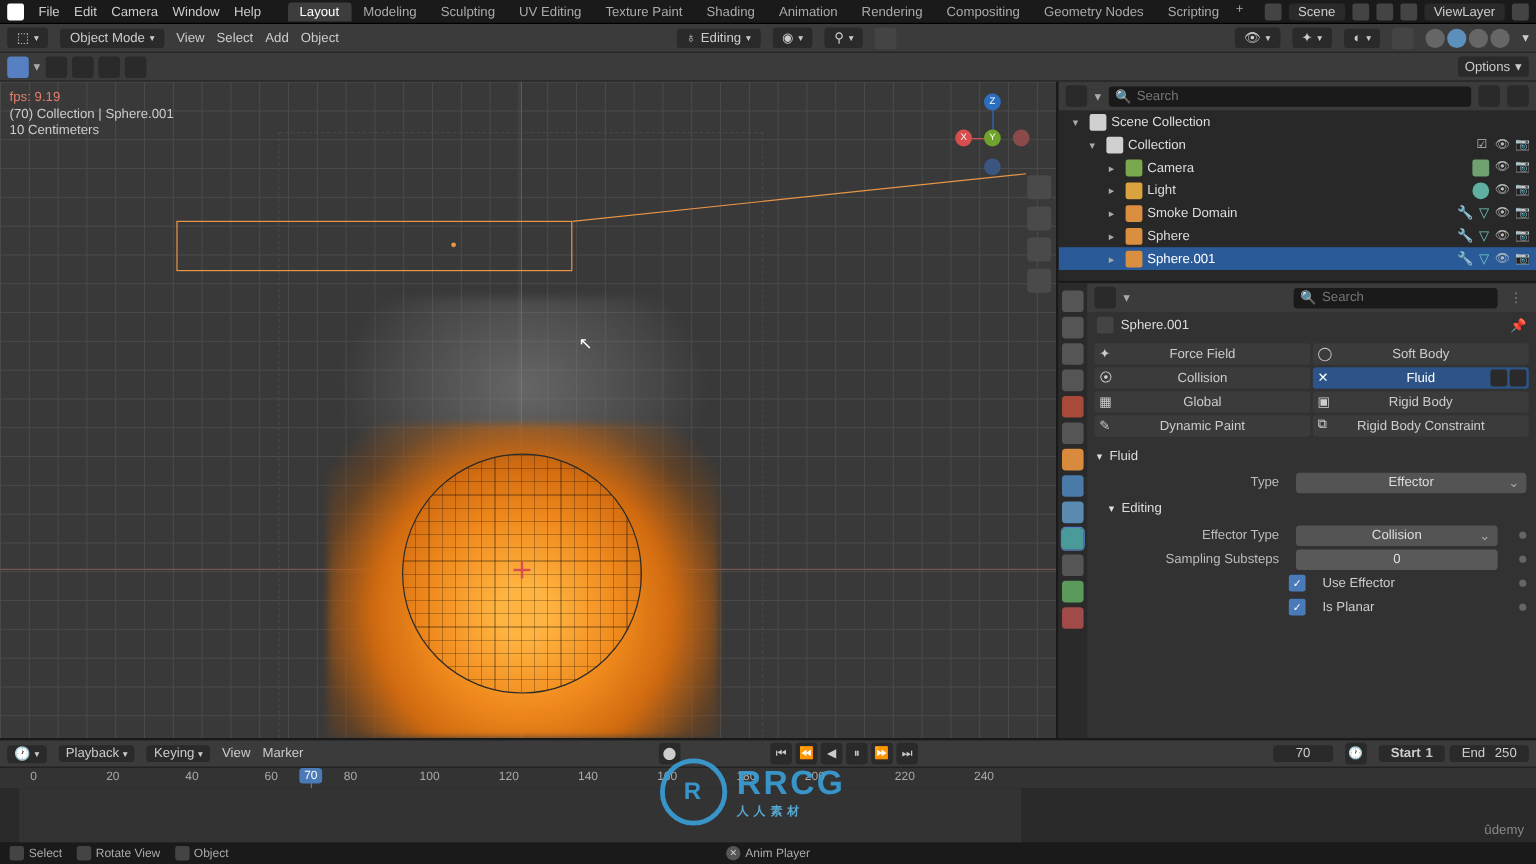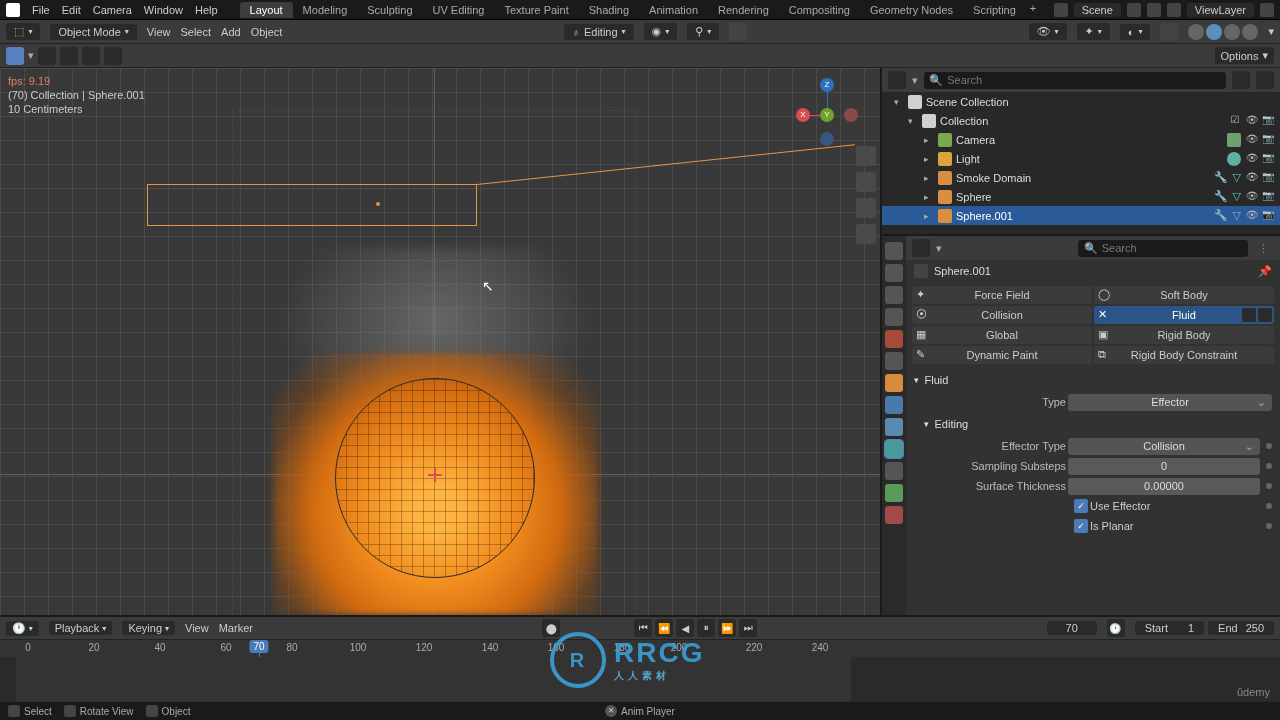--- a/index.html
+++ b/index.html
@@ -118,21 +118,21 @@
   
   .physics-grid { display:grid; grid-template-columns:1fr 1fr; gap:2px; padding:4px 6px; }
   .physics-cell { background:#3b3b3b; border-radius:3px; height:18px; display:flex; align-items:center; justify-content:center; gap:4px; position:relative; }
   .physics-cell .picon { width:14px; height:14px; position:absolute; left:4px; }
   .physics-cell.active { background:#2d5488; color:#fff; }
   .physics-cell .snap { position:absolute; right:2px; display:flex; gap:2px; }
   .physics-cell .snap .s { width:14px; height:14px; background:#2a2a2a; border-radius:2px; }
   
   .panel-title { display:flex; align-items:center; gap:6px; padding:6px 8px; color:#ddd; font-size:11px; }
   .panel-title .caret { font-size:9px; }
-  .prop-row { display:flex; align-items:center; padding:2px 8px 2px 40px; gap:2px; height:20px; }
+  .prop-row { display:flex; align-items:center; padding:2px 8px 2px 40px; gap:14px; height:20px; }
   .prop-row .label { width:120px; text-align:right; color:#bbb; }
   .prop-row .value-box { flex:1; background:#545454; border-radius:3px; height:17px; display:flex; align-items:center; justify-content:center; color:#ddd; position:relative; }
   .prop-row .value-box.dropdown::after { content:"⌄"; position:absolute; right:6px; color:#aaa; }
   .prop-row .value-box.num { background:#595959; }
   .prop-row .dot { width:6px; height:6px; border-radius:50%; background:#666; margin-left:4px; }
   .prop-row.checkbox .check { width:14px; height:14px; background:#4a7ab8; border-radius:2px; display:flex; align-items:center; justify-content:center; color:#fff; font-size:9px; }
   .prop-row.checkbox .label2 { color:#ccc;text-align:center; }
   
   
   .timeline-area { position:absolute; left:0; right:0; bottom:18px; height:87px; background:#232323; border-top:2px solid #1a1a1a; }
@@ -487,27 +487,20 @@
             </div>
           <span class="dot"></span>
         </div>
         <div class="prop-row">
           <span class="label">Sampling Substeps</span>
           <div class="value-box num">
               <span>0</span>
             </div>
           <span class="dot"></span>
         </div>
-        <div class="prop-row">
-          <span class="label">Surface Thickness</span>
-          <div class="value-box num">
-              <span>0.00000</span>
-            </div>
-          <span class="dot"></span>
-        </div>
         <div class="prop-row checkbox" style="padding-left:168px;">
           <span class="check">✓</span>
           <span class="label2">Use Effector</span>
           <span class="dot" style="margin-left:auto;"></span>
         </div>
         <div class="prop-row checkbox" style="padding-left:168px;">
           <span class="check">✓</span>
           <span class="label2">Is Planar</span>
           <span class="dot" style="margin-left:auto;"></span>
         </div>
@@ -540,21 +533,21 @@
       <div class="tb">⏪</div>
       <div class="tb">◀</div>
       <div class="tb">⏸</div>
       <div class="tb">⏩</div>
       <div class="tb">⏭</div>
     </div>
     <div class="spacer"></div>
     <div class="frame-box">70</div>
     <div class="tb">🕐</div>
     <div class="range">
-      <div class="frame-box" style="display:flex;gap:20px;">
+      <div class="frame-box" style="display:flex;gap:4px;font-weight:bold;">
           <span>Start</span>
           <span>1</span>
         </div>
       <div class="frame-box" style="display:flex;gap:8px;">
           <span>End</span>
           <span>250</span>
         </div>
     </div>
   </div>
   <div class="tl-ruler">

